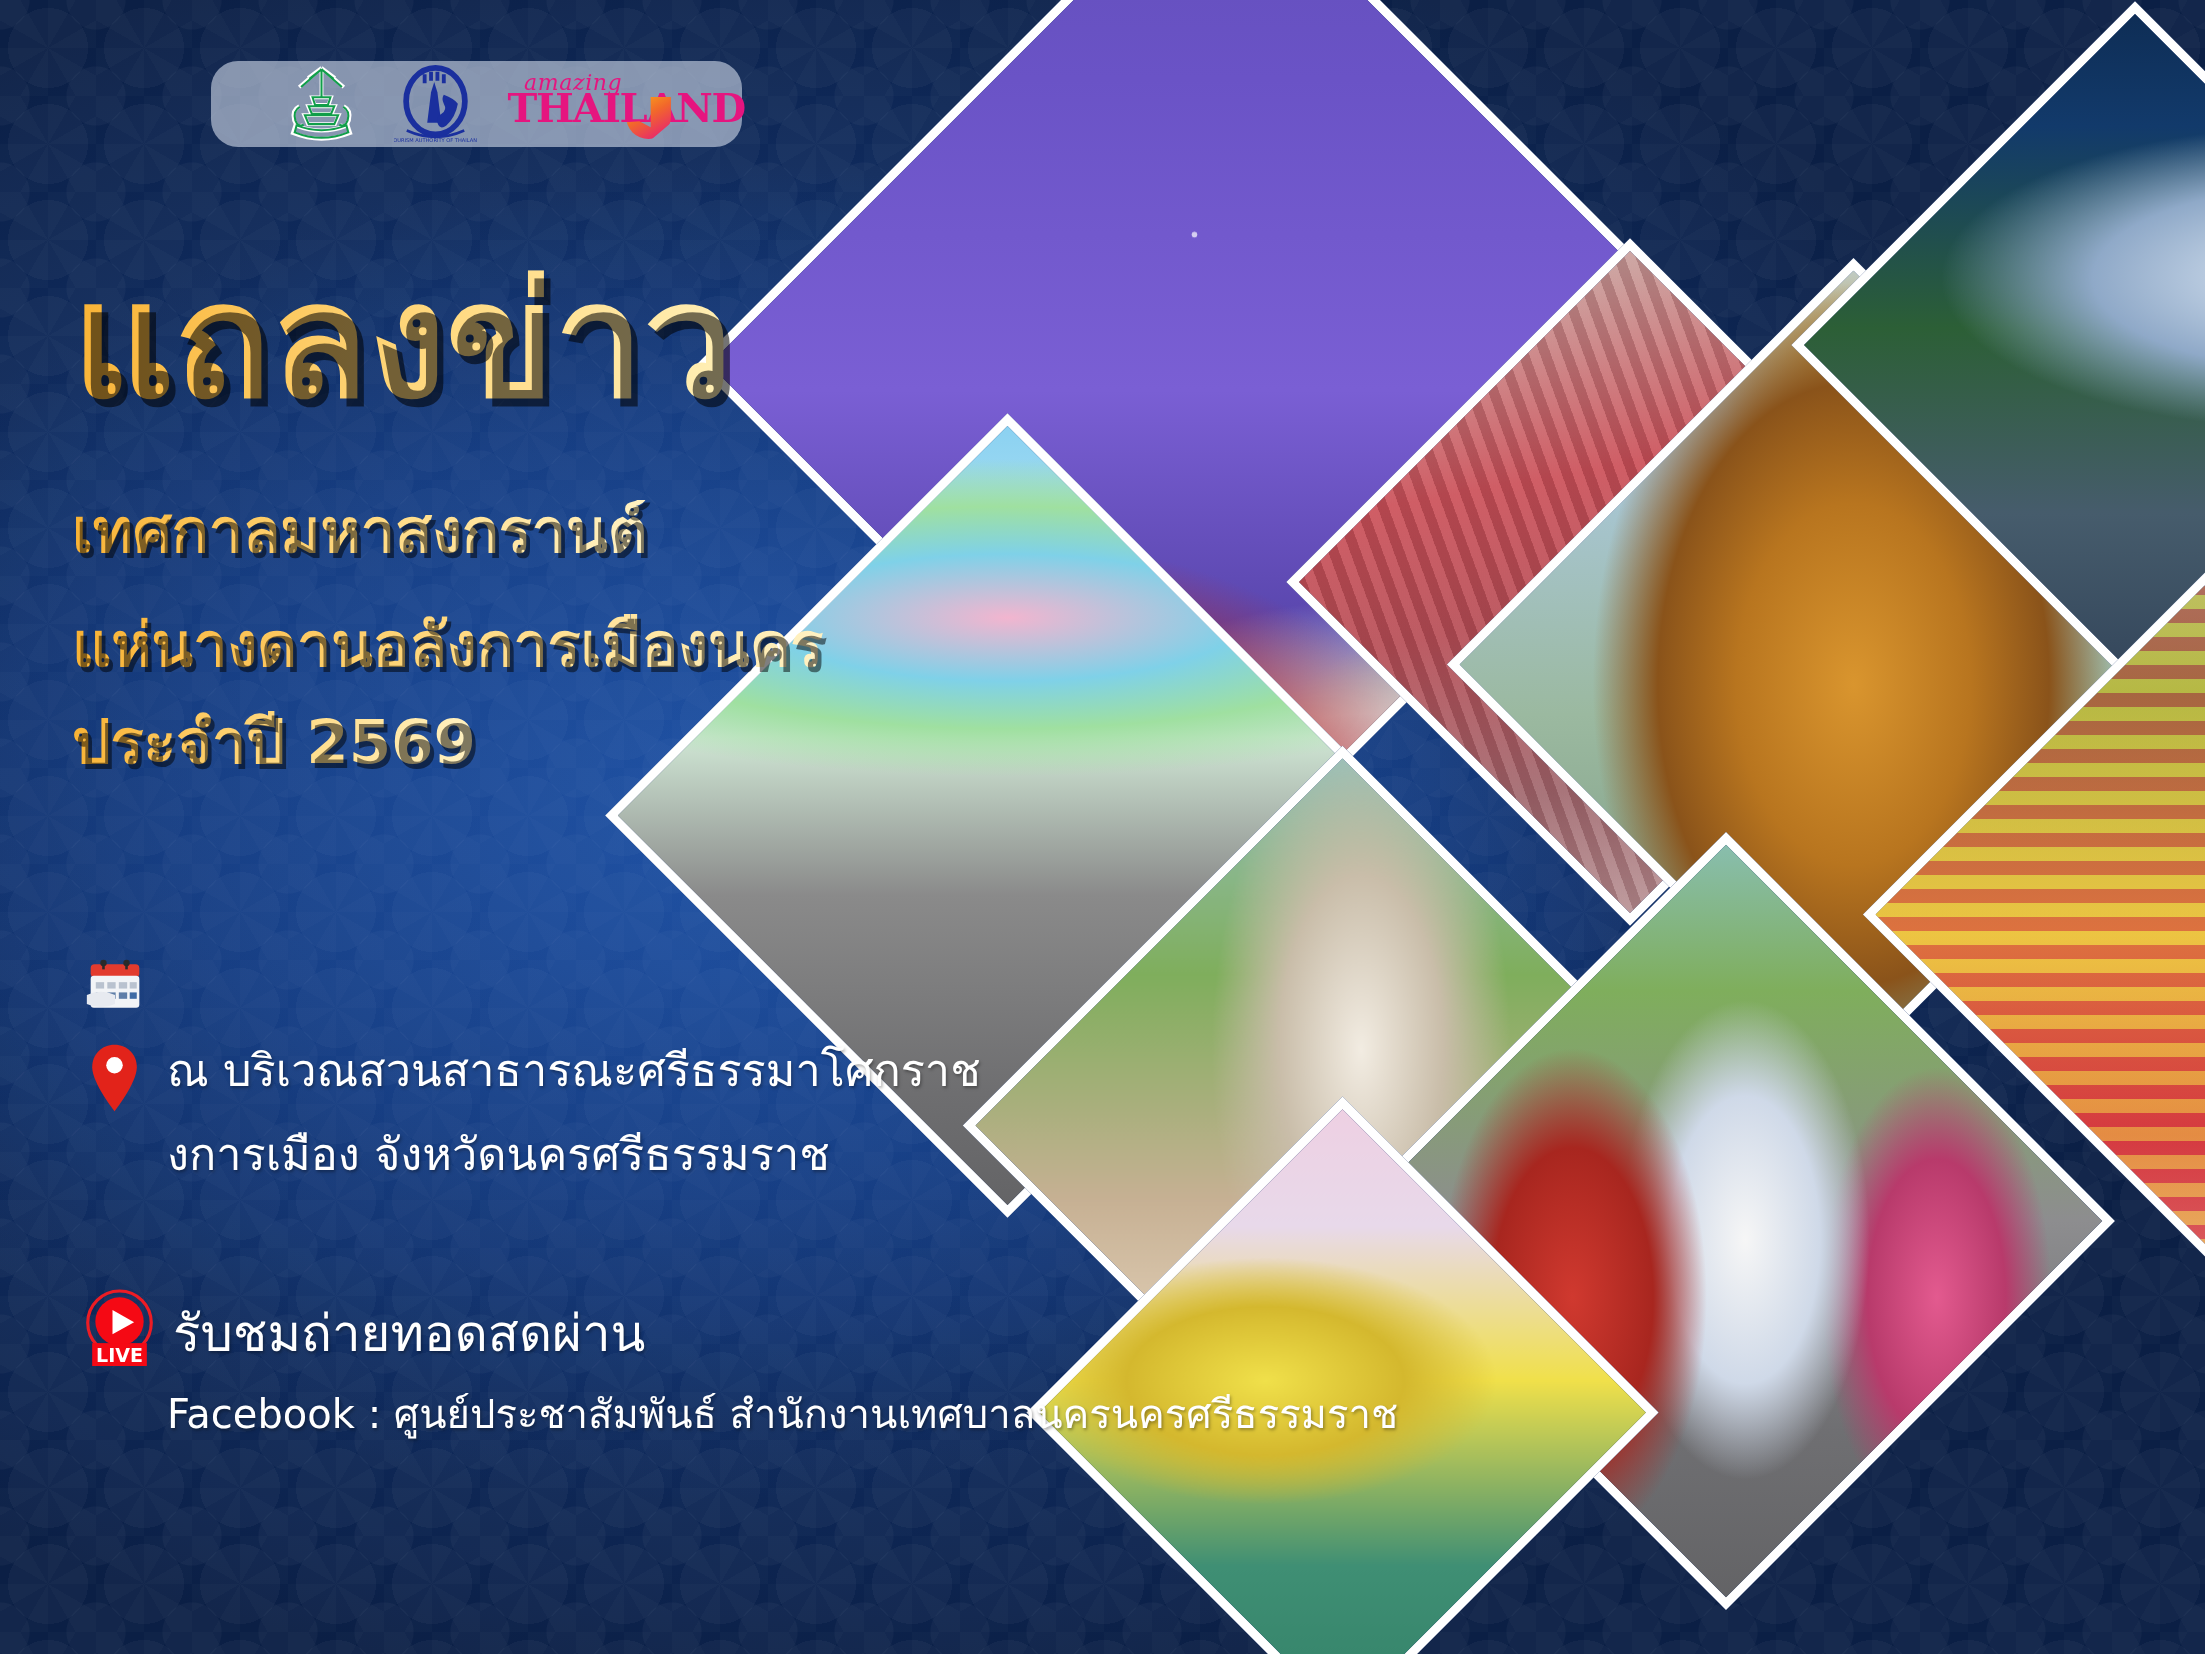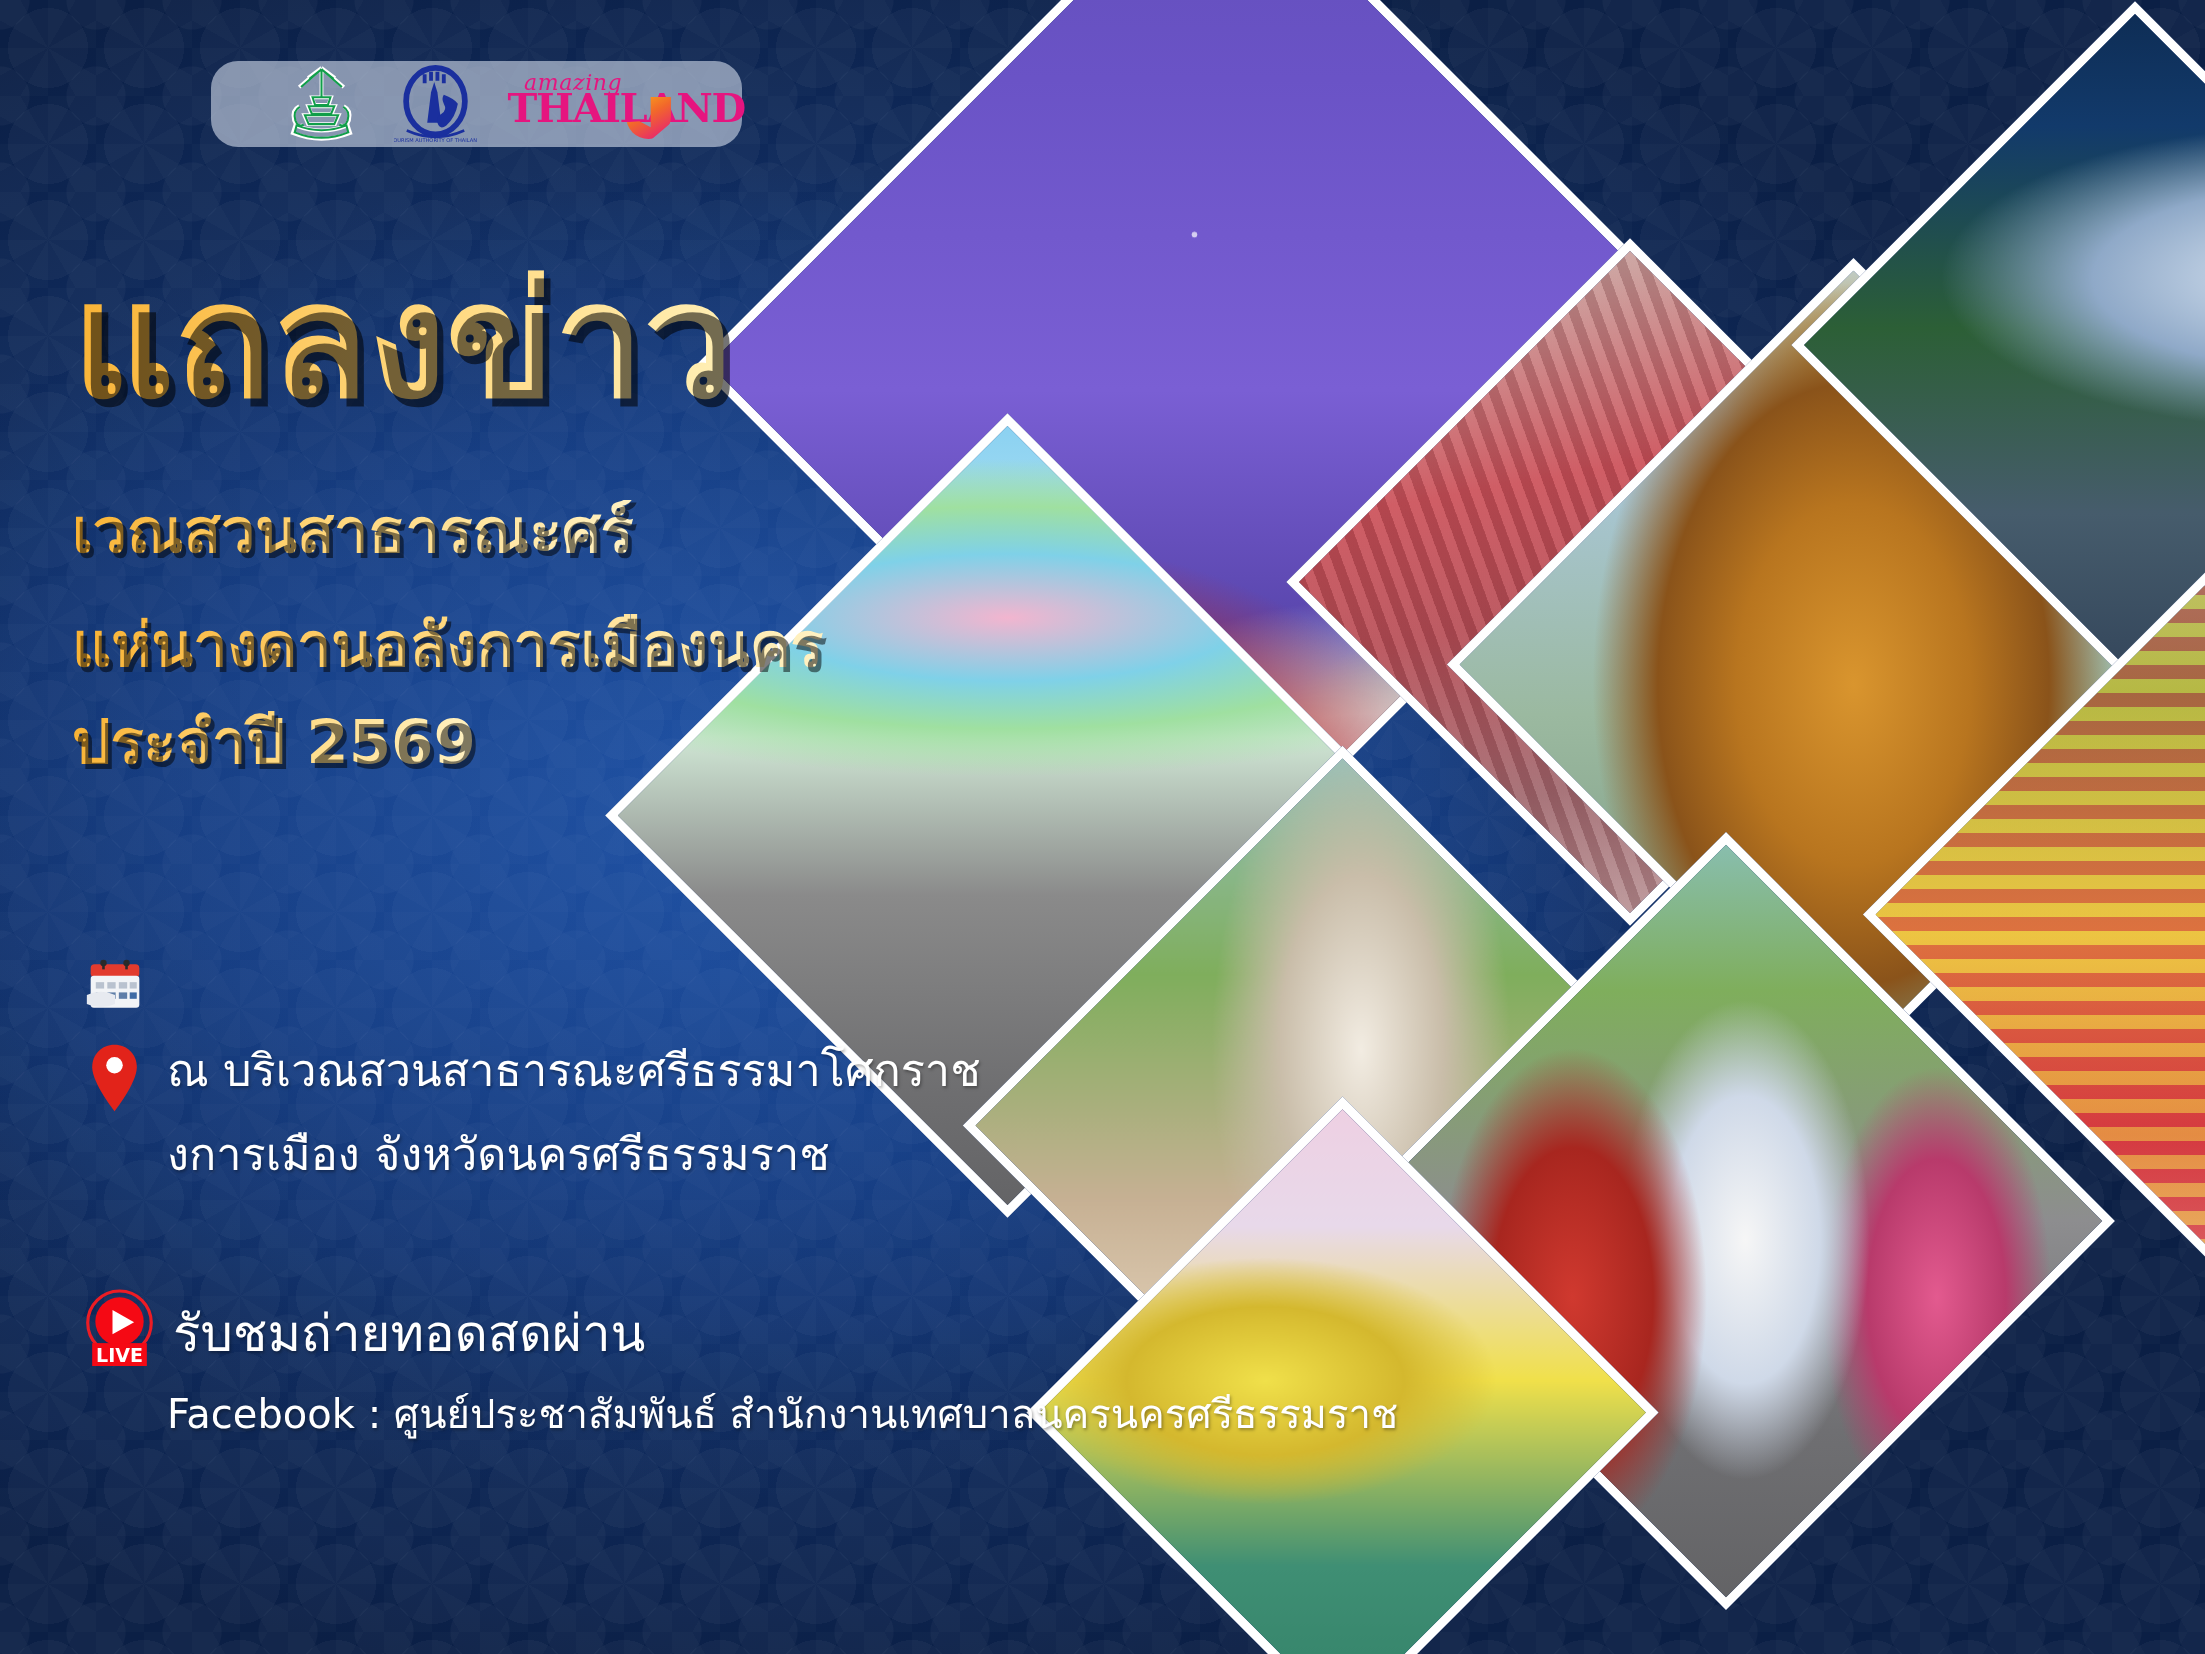--- a/index.html
+++ b/index.html
@@ -271,21 +271,21 @@
     <div class="logo-amazing">
       <span class="amz-top">amazing</span>
       <span class="amz-main">THAILAND</span>
       <span class="amz-swoosh"></span>
     </div>
 
   </div>
 
   <div class="headline">แถลงข่าว</div>
 
-  <div class="subline sub1">เวณสวนสาธารณะศร์</div>
+  <div class="subline sub1">เทศกาลมหาสงกรานต์</div>
   <div class="subline sub2">แห่นางดานอลังการเมืองนคร</div>
   <div class="subline sub3">ประจำปี 2569</div>
 
   <div class="cal-icon">
     <svg viewBox="0 0 100 100" width="64" height="64" aria-hidden="true">
       <rect x="12" y="16" width="76" height="20" rx="6" fill="#e23b2e"></rect>
       <rect x="12" y="34" width="76" height="50" rx="5" fill="#f2f4f7"></rect>
       <circle cx="32" cy="14" r="5" fill="#2a2a2a"></circle>
         <rect x="30" y="12" width="4" height="12" fill="#2a2a2a"></rect>
       <circle cx="68" cy="14" r="5" fill="#2a2a2a"></circle>

